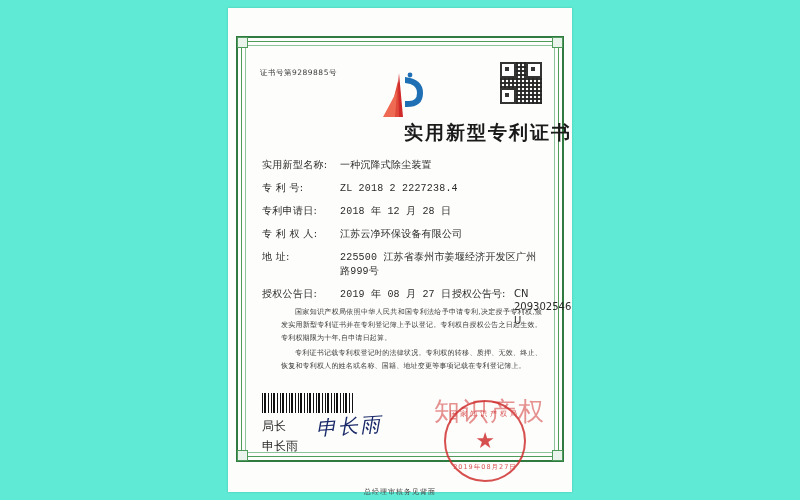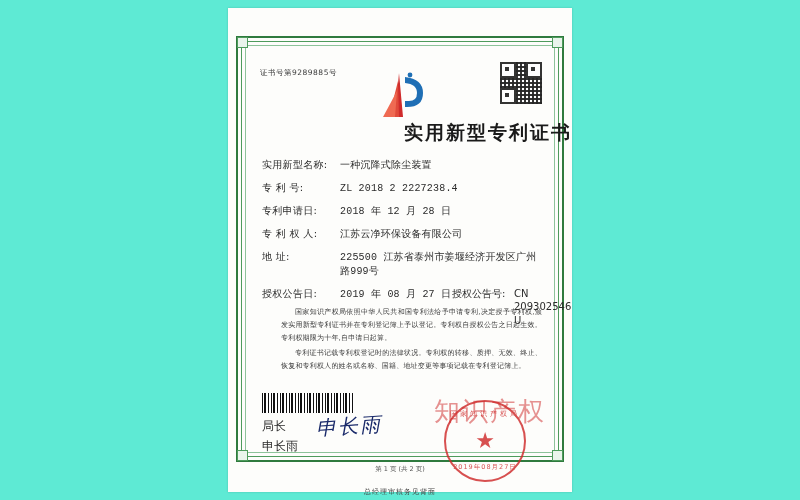--- a/index.html
+++ b/index.html
@@ -375,17 +375,16 @@
     <div class="sign-hand">申长雨</div>
 
     <div class="seal-overlay">知识产权</div>
 
     <div class="seal">
       <span class="seal-top-text">国家知识产权局</span>
       <span class="seal-star">★</span>
       <span class="seal-bot-text">2019年08月27日</span>
     </div>
 
-    <div class="page-no">第 1 页 (共 2 页)</div>
   </div>
 
   <div class="footer-note">总经理审核务见背面</div>
 </div>
 
 </body></html>

